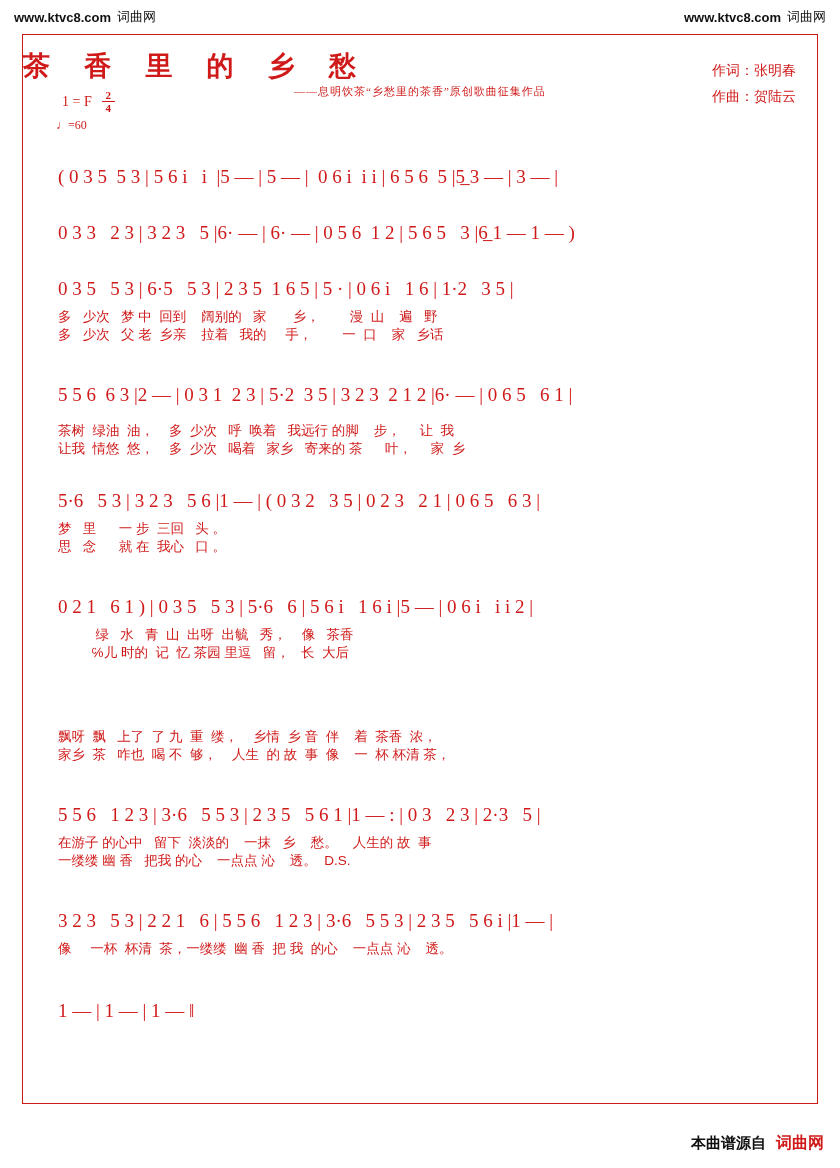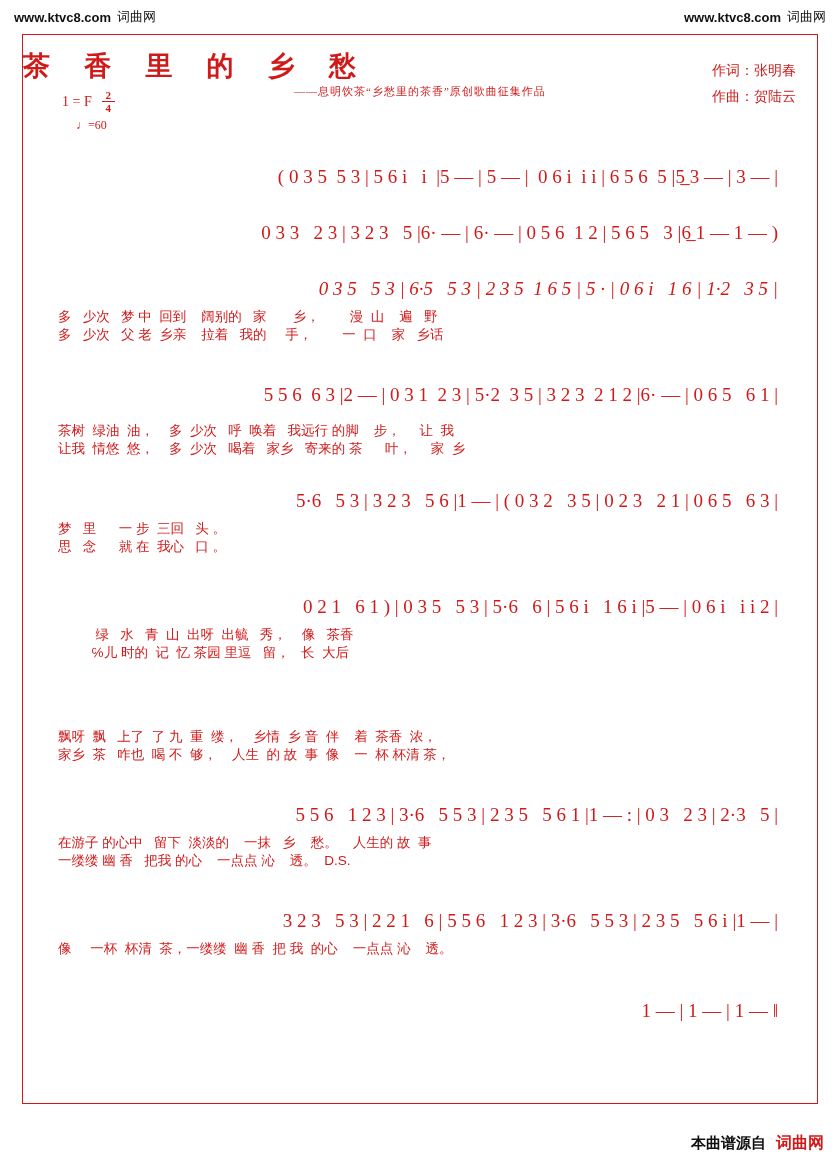--- a/index.html
+++ b/index.html
@@ -55,32 +55,31 @@
     position:absolute;left:62px;top:90px;
     font-size:14px;color:#d01a1a;display:flex;align-items:center;
   }
   .meter{
     display:inline-block;margin-left:10px;text-align:center;
     font-size:11px;line-height:10px;font-weight:bold;
   }
   .meter i{display:block;font-style:normal;}
   .meter .bar{display:block;border-top:1.4px solid #d01a1a;width:13px;margin:1px auto;}
   .tempo{
-    position:absolute;left:76px;top:118px;
+    position:absolute;left:56px;top:118px;
     font-size:12px;color:#d01a1a;
   }
 
   
   .row{
     position:absolute;left:58px;width:720px;
     font-size:19px;
     color:#d01a1a;
     white-space:pre;
     font-family:"Liberation Serif",serif;
-    text-align:right;
   }
   .notes{letter-spacing:0px;}
   .lyr{
     position:absolute;left:58px;width:720px;
     font-size:13.5px;color:#d01a1a;white-space:pre;
     font-family:"Liberation Sans",sans-serif;
   }
 
   
   .wm-bottom{
@@ -125,21 +124,21 @@
       <i class="bar"></i>
       <i>4</i>
     </span>
   </div>
   <div class="tempo">♩=60</div>
 
   <div class="row notes" style="top:166px;">( 0 3 5  5 3 | 5 6 i   i  |5 — | 5 — |  0 6 i  i i | 6 5 6  5 |5̲ 3 — | 3 — |</div>
 
   <div class="row notes" style="top:222px;">0 3 3   2 3 | 3 2 3   5 |6· — | 6· — | 0 5 6  1 2 | 5 6 5   3 |6̲ 1 — 1 — )</div>
 
-  <div class="row notes" style="top:278px;font-style:italic;">0 3 5   5 3 | 6·5   5 3 | 2 3 5  1 6 5 | 5 · | 0 6 i   1 6 | 1·2   3 5 |</div>
+  <div class="row notes" style="top:278px;">0 3 5   5 3 | 6·5   5 3 | 2 3 5  1 6 5 | 5 · | 0 6 i   1 6 | 1·2   3 5 |</div>
   <div class="lyr" style="top:308px;">多   少次   梦 中  回到    阔别的   家       乡，        漫  山    遍   野
 多   少次   父 老  乡亲    拉着   我的     手，        一  口    家   乡话</div>
 
   <div class="row notes" style="top:384px;">5 5 6  6 3 |2 — | 0 3 1  2 3 | 5·2  3 5 | 3 2 3  2 1 2 |6· — | 0 6 5   6 1 |</div>
   <div class="lyr" style="top:422px;">茶树  绿油  油，    多  少次   呼  唤着   我远行 的脚    步，     让  我
 让我  情悠  悠，    多  少次   喝着   家乡   寄来的 茶      叶，     家  乡</div>
 
   <div class="row notes" style="top:490px;">5·6   5 3 | 3 2 3   5 6 |1 — | ( 0 3 2   3 5 | 0 2 3   2 1 | 0 6 5   6 3 |</div>
   <div class="lyr" style="top:520px;">梦   里      一 步  三回   头 。
 思   念      就 在  我心   口 。</div>

